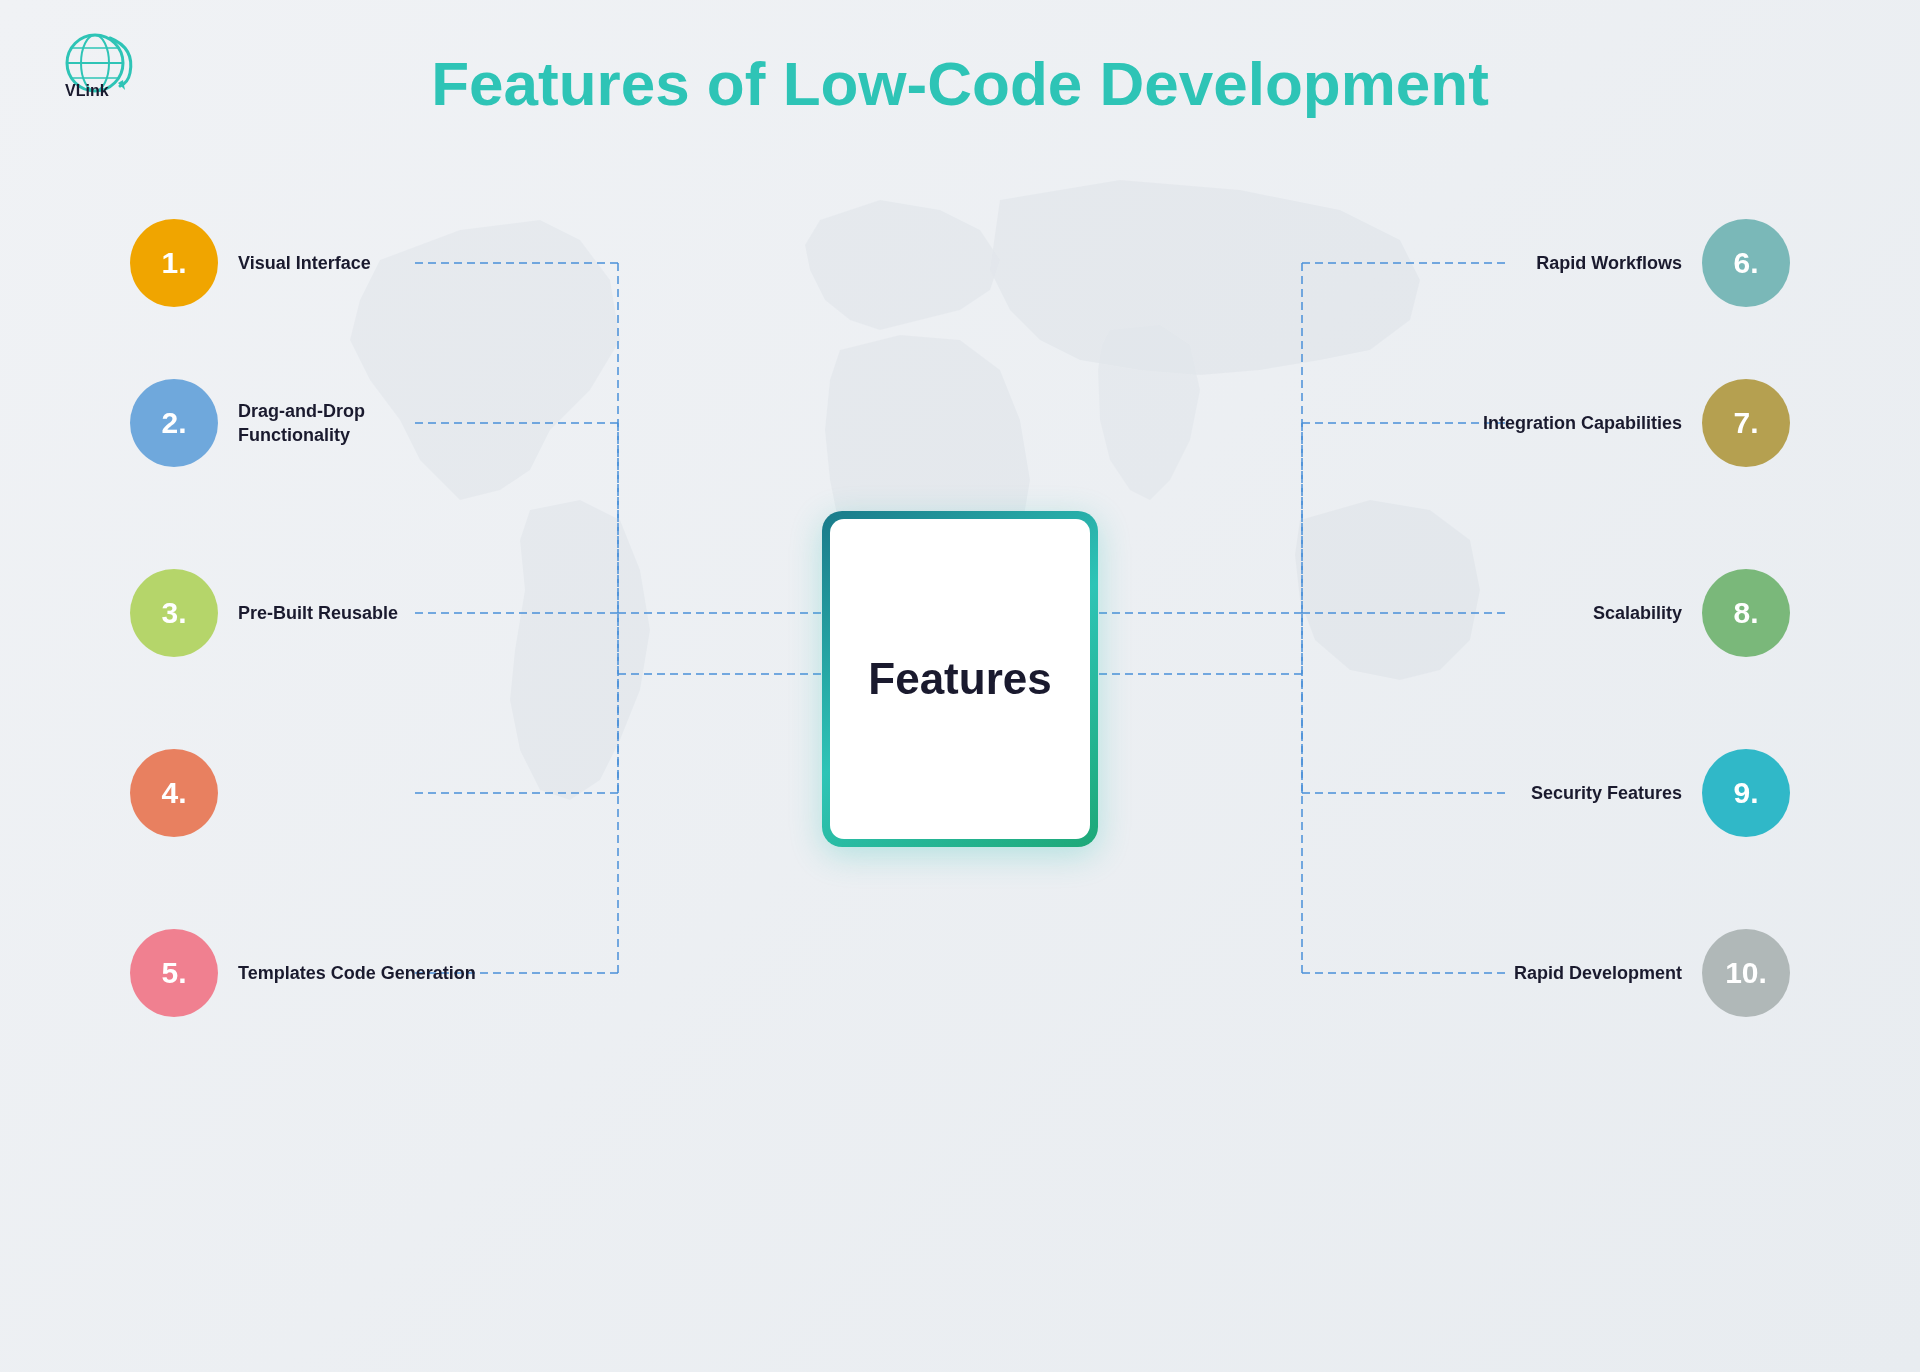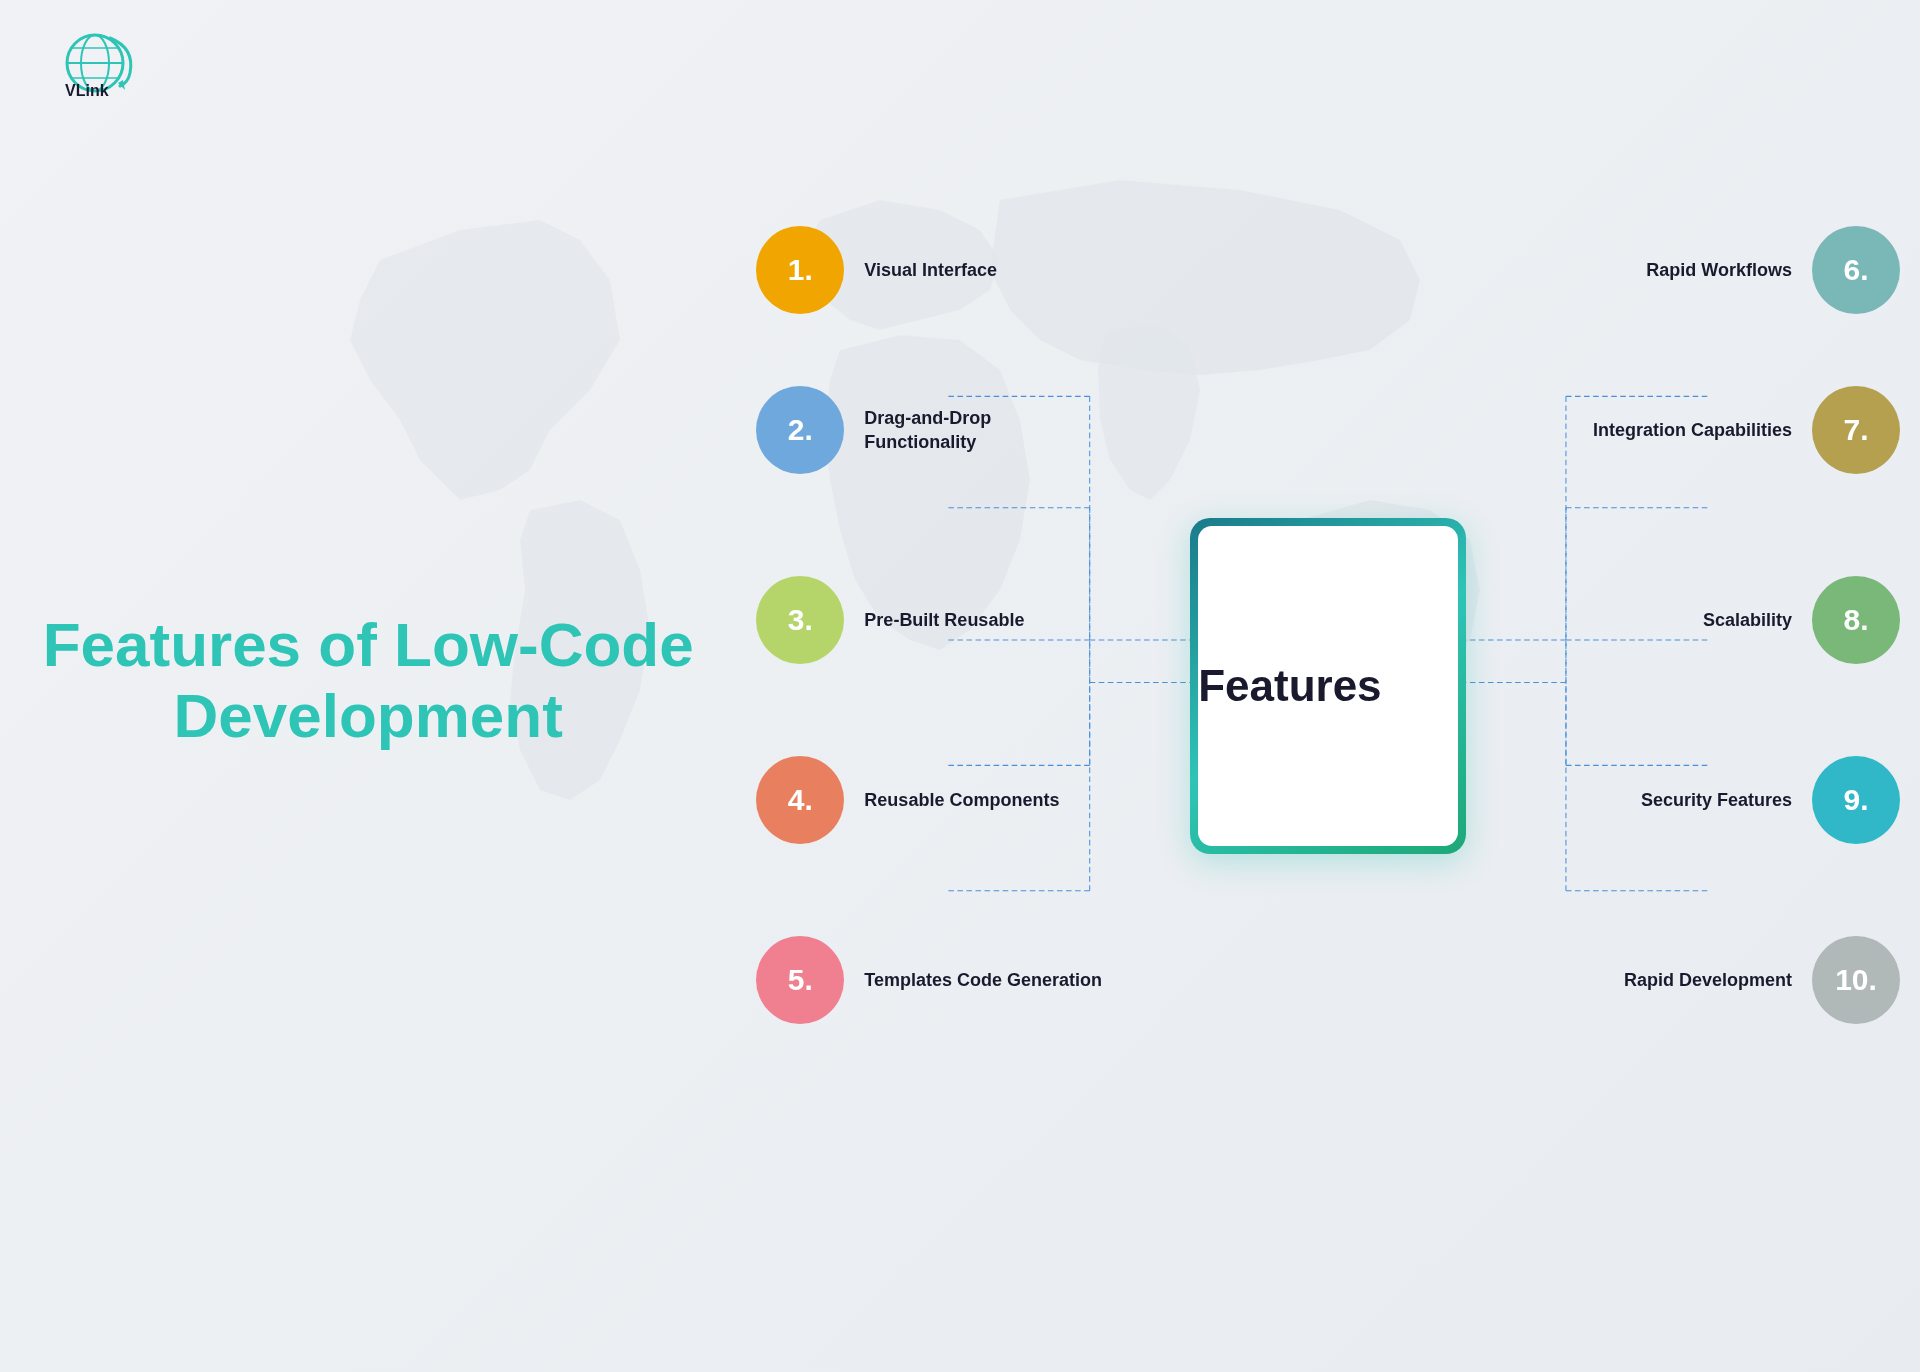--- a/index.html
+++ b/index.html
@@ -12,20 +12,21 @@
       overflow: hidden;
       position: relative;
     }
 
     .page {
       width: 1920px;
       height: 1372px;
       background: linear-gradient(135deg, #f0f2f5 0%, #e8ecf0 100%);
       position: relative;
       display: flex;
+      flex-direction: column;
       align-items: center;
     }
 
     
     .world-map-bg {
       position: absolute;
       top: 80px;
       left: 50%;
       transform: translateX(-50%);
       width: 1400px;
@@ -86,21 +87,21 @@
       box-shadow: 0 8px 32px rgba(46,196,182,0.3);
     }
 
     .center-box-inner {
       background: white;
       width: 100%;
       height: 100%;
       border-radius: 14px;
       display: flex;
       align-items: center;
-      justify-content: flex-start;
+      justify-content: center;
     }
 
     .center-label {
       font-size: 44px;
       font-weight: 800;
       color: #1a1a2e;
     }
 
     
     .feature-item {
@@ -296,21 +297,20 @@
       <div class="circle c3">
         <span>3.</span>
       </div>
       <span class="feature-label">Pre-Built Reusable</span>
     </div>
 
     <div class="feature-item left item-4">
       <div class="circle c4">
         <span>4.</span>
       </div>
-      <span class="feature-label">Reusable Components</span>
     </div>
 
     <div class="feature-item left item-5">
       <div class="circle c5">
         <span>5.</span>
       </div>
       <span class="feature-label">Templates Code Generation</span>
     </div>
 
     <div class="feature-item right item-6">

